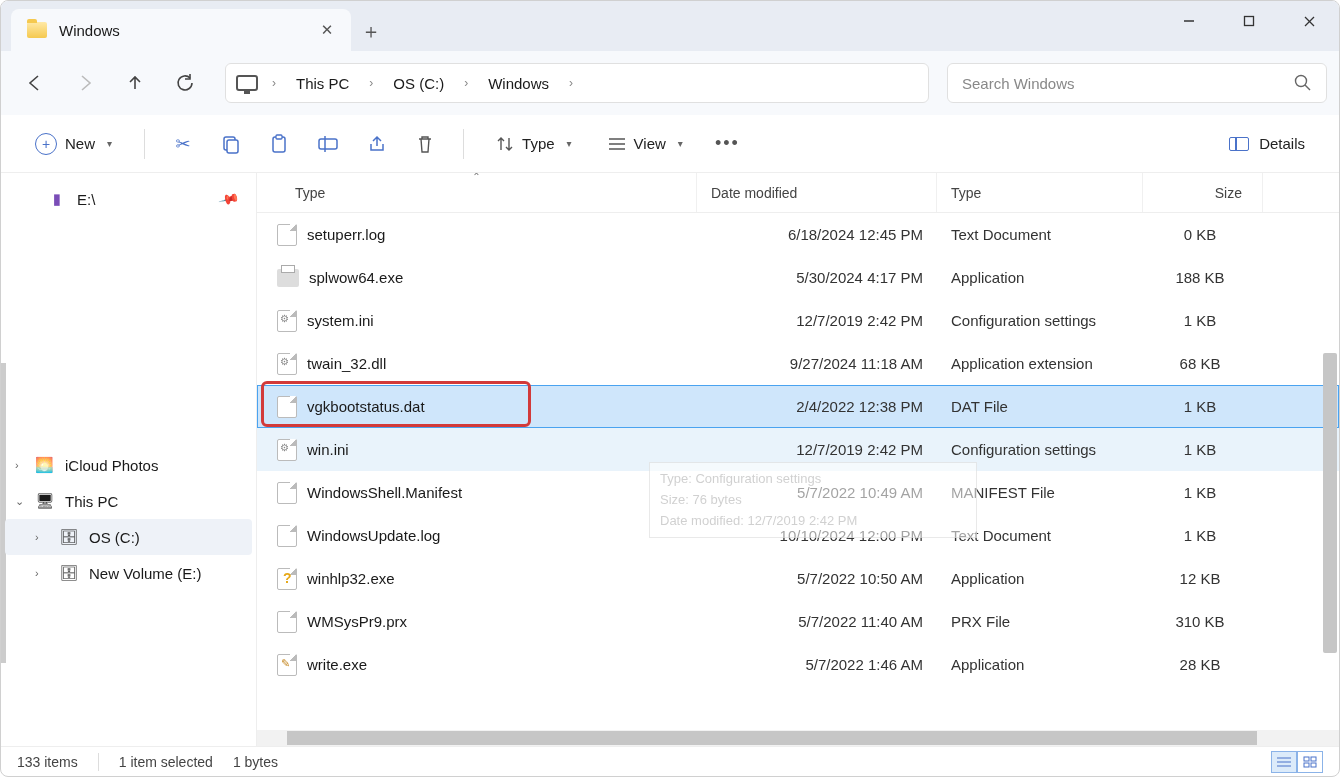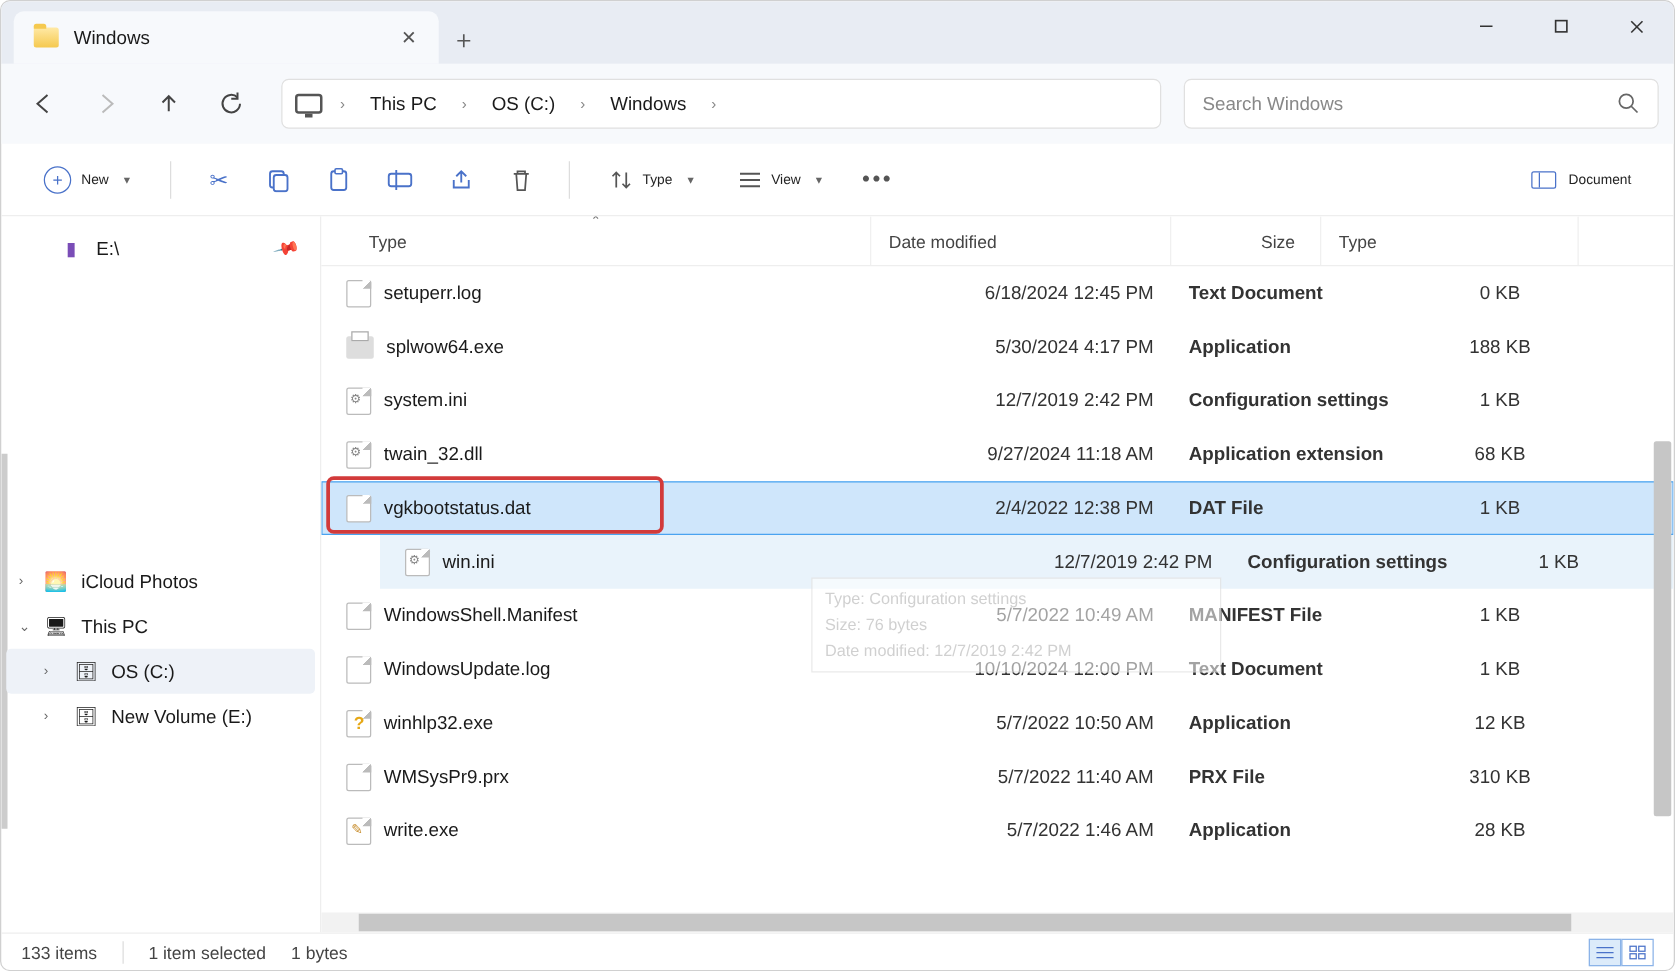--- a/index.html
+++ b/index.html
@@ -133,21 +133,21 @@
   border-radius:4px;
 }
 .tool-btn.labeled { padding:0 14px; }
 .tool-sep { width:1px; height:30px; background:#ddd; margin:0 10px; }
 .tool-icon { font-size:18px; color:#4a72c9; }
 .plus-circle {
   width:22px; height:22px; border:1.5px solid #4a72c9; border-radius:50%;
   display:flex; align-items:center; justify-content:center;
   color:#4a72c9; font-size:14px;
 }
-.tool-label { font-size:11px; color:#222; }
+.tool-label { font-size:15px; color:#222; }
 .chev-down { font-size:10px; color:#666; margin-left:4px; }
 .details-btn {
   margin-left:auto; display:flex; align-items:center; gap:10px;
   font-size:15px;
 }
 .details-icon {
   width:20px; height:14px; border:1.5px solid #4a72c9; border-radius:2px;
   position:relative;
 }
 .details-icon::before {
@@ -202,25 +202,25 @@
 .sort-ind {
   position:absolute; left:50%; top:-2px; transform:translateX(-50%);
   font-size:10px; color:#777;
 }
 .rows { flex:1; overflow:hidden; position:relative; }
 .row {
   height:43px; display:flex; align-items:center;
   font-size:15px;
 }
 .row.selected { background:#cfe6fb; outline:1px solid #4aa3f0; outline-offset:-1px; }
-.row.hover { background:#e9f3fb;margin-left:47px; }
+.row.hover { background:#e9f3fb; }
 .cell { padding:0 14px; }
 .cell-name { width:440px; display:flex; align-items:center; gap:10px; padding-left:20px; }
 .cell-date { width:240px; color:#333;text-align:right; }
-.cell-type { width:206px; color:#333;font-weight:bold; }
+.cell-type { width:206px; color:#333; }
 .cell-size { width:120px; text-align:center; padding-right:20px; color:#333; }
 .file-icon {
   width:20px; height:22px; background:#fff; border:1px solid #bbb; border-radius:2px;
   position:relative; flex-shrink:0;
 }
 .file-icon::before {
   content:""; position:absolute; right:-1px; top:-1px; width:7px; height:7px;
   background:linear-gradient(135deg,#fff 49%, #bbb 50%);
   border-top-right-radius:2px;
 }
@@ -397,21 +397,21 @@
         <line x1="1" y1="12" x2="17" y2="12" stroke="#555" stroke-width="1.6"></line>
       </svg>
     <span class="tool-label">View</span>
     <span class="chev-down">▾</span>
   </div>
   <div class="tool-btn">
     <span style="font-size:18px;letter-spacing:2px;color:#555;">•••</span>
   </div>
   <div class="details-btn tool-btn labeled">
     <span class="details-icon"></span>
-    <span class="tool-label">Document</span>
+    <span class="tool-label">Details</span>
   </div>
 </div>
 
 <div class="main">
   <div class="sidebar">
     <div class="side-scroll"></div>
     <div class="side-item" style="padding-left:42px;">
       <span class="side-icon" style="color:#7a4db7;">▮</span>
       <span>E:\</span>
       <span class="pin-icon">📌</span>
@@ -441,25 +441,25 @@
 
   <div class="filepane">
     <div class="columns">
       <div class="col col-name">
         <span class="sort-ind">⌃</span>
         <span>Type</span>
       </div>
       <div class="col col-date">
           <span>Date modified</span>
         </div>
+      <div class="col col-type">
+          <span>Type</span>
+        </div>
       <div class="col col-size">
           <span>Size</span>
-        </div>
-      <div class="col col-type">
-          <span>Type</span>
         </div>
     </div>
     <div class="rows" id="rows">
       <div class="vscroll"></div>
       <div class="tooltip-ghost">
         <div>Type: Configuration settings</div>
         <div>Size: 76 bytes</div>
         <div>Date modified: 12/7/2019 2:42 PM</div>
       </div>
     <div class="row">

